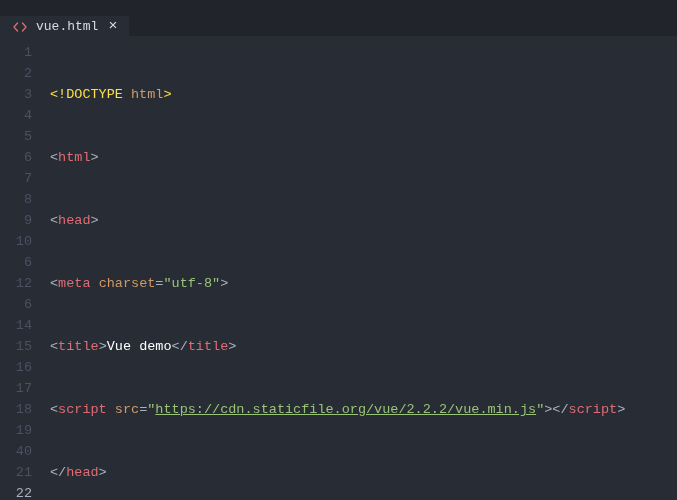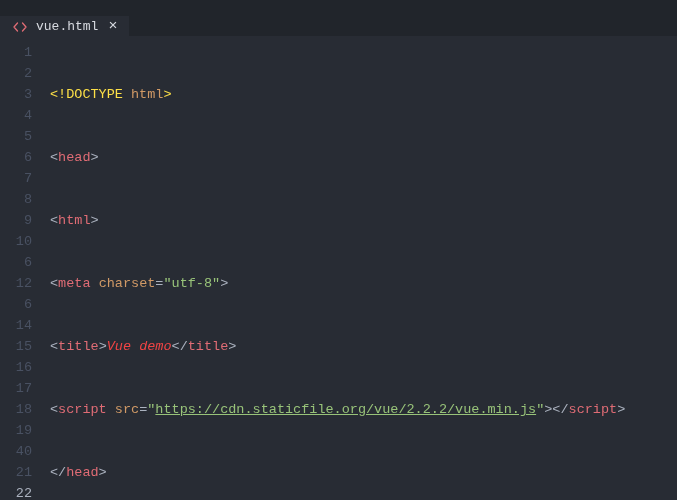--- a/index.html
+++ b/index.html
@@ -59,21 +59,21 @@
     position: relative;
   }
   .line { height: 21px; }
   
   .punc   { color: #abb2bf; }
   .tagang { color: #abb2bf; }
   .tagname{ color: #e06c75; }
   .attr   { color: #d19a66; }
   .string { color: #98c379; }
   .string.u { text-decoration: underline; }
-  .text   { color: #ef4444; font-style: italic; }
+  .text   { color: #ffffff; }
   .doctype{ color: #fde047; }
 </style>
 </head>
 <body>
 
 <div class="tabbar">
   <div class="tab">
     <span class="file-icon">
       <svg width="16" height="16" viewBox="0 0 16 16">
           <path d="M5.5 4L2 8l3.5 4M10.5 4L14 8l-3.5 4" stroke="#e06c75" stroke-width="1.3" fill="none" stroke-linecap="round" stroke-linejoin="round"></path>
@@ -104,22 +104,22 @@
       <div class="ln">16</div>
       <div class="ln">17</div>
       <div class="ln">18</div>
       <div class="ln">19</div>
       <div class="ln">40</div>
       <div class="ln">21</div>
       <div class="ln active">22</div>
     </div>
   <div class="code">
     <div class="line"><span class="doctype">&lt;!DOCTYPE </span><span class="attr">html</span><span class="doctype">&gt;</span></div>
+    <div class="line"><span class="tagang">&lt;</span><span class="tagname">html</span><span class="tagang">&gt;</span></div>
     <div class="line"><span class="tagang">&lt;</span><span class="tagname">head</span><span class="tagang">&gt;</span></div>
-    <div class="line"><span class="tagang">&lt;</span><span class="tagname">html</span><span class="tagang">&gt;</span></div>
     <div class="line"><span class="tagang">&lt;</span><span class="tagname">meta</span><span> </span><span class="attr">charset</span><span class="punc">=</span><span class="string">"utf-8"</span><span class="tagang">&gt;</span></div>
     <div class="line"><span class="tagang">&lt;</span><span class="tagname">title</span><span class="tagang">&gt;</span><span class="text">Vue demo</span><span class="tagang">&lt;/</span><span class="tagname">title</span><span class="tagang">&gt;</span></div>
     <div class="line"><span class="tagang">&lt;</span><span class="tagname">script</span><span> </span><span class="attr">src</span><span class="punc">=</span><span class="string">"</span><span class="string u">https://cdn.staticfile.org/vue/2.2.2/vue.min.js</span><span class="string">"</span><span class="tagang">&gt;</span><span class="tagang">&lt;/</span><span class="tagname">script</span><span class="tagang">&gt;</span></div>
     <div class="line"><span class="tagang">&lt;/</span><span class="tagname">head</span><span class="tagang">&gt;</span></div>
     
     
     
     
     
     

